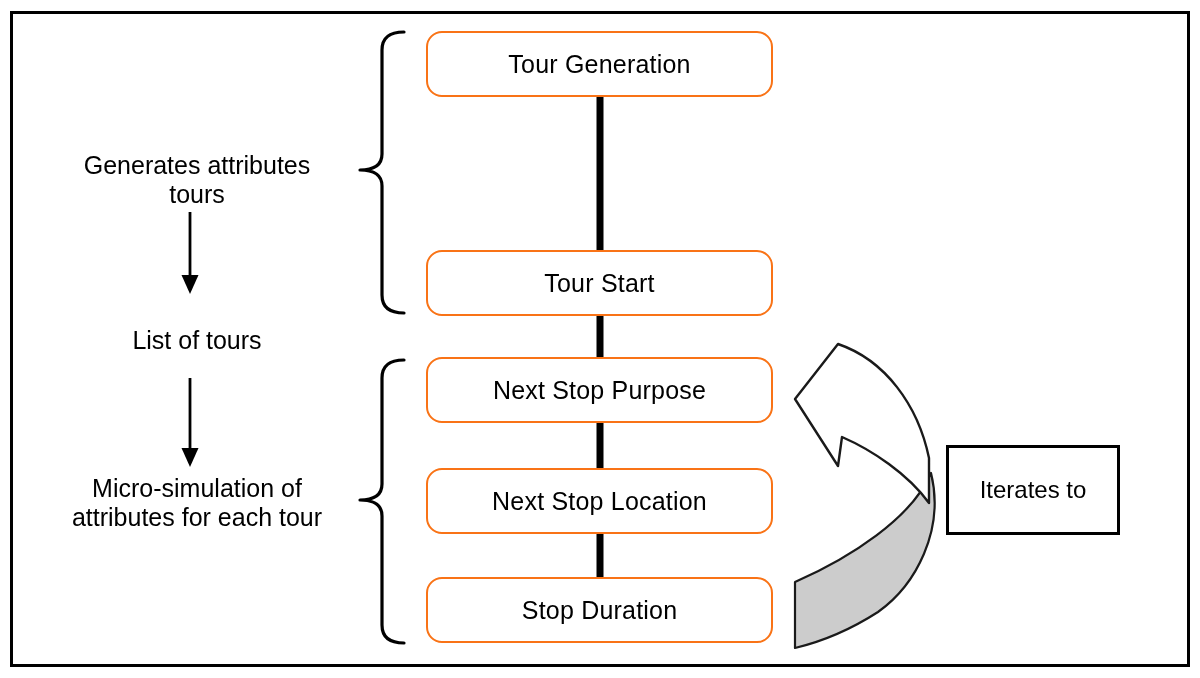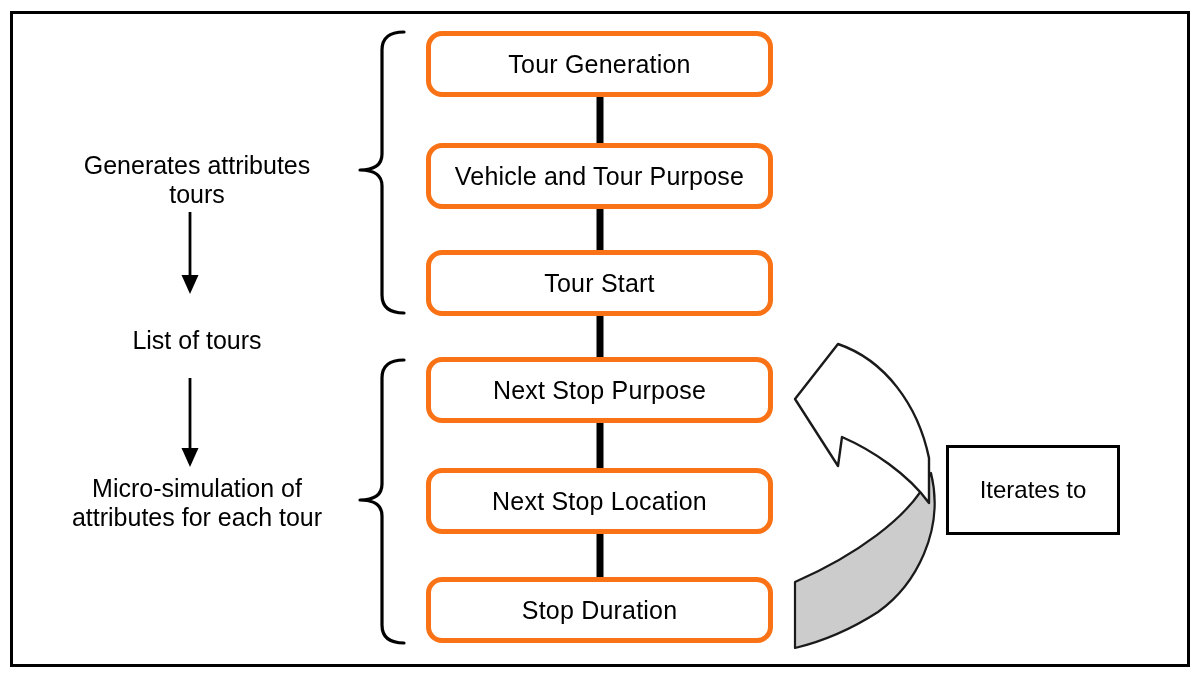--- a/index.html
+++ b/index.html
@@ -32,21 +32,21 @@
     width: 1200px;
     height: 678px;
   }
   .step-box {
     position: absolute;
     left: 426px;
     width: 347px;
     height: 66px;
     box-sizing: border-box;
     background: #ffffff;
-    border: 5px solid #f97316;
+    border: 2px solid #f97316;
     border-radius: 16px;
     display: flex;
     align-items: center;
     justify-content: center;
     font-size: 25px;
     letter-spacing: 0.2px;
     white-space: nowrap;
   }
   .annotation {
     position: absolute;
@@ -106,23 +106,20 @@
              C 885 360 918 405 929 458
              L 929 503
              C 908 474 872 450 842 437
              L 838 466
              Z" fill="#ffffff" stroke="#1a1a1a" stroke-width="2.4" stroke-linejoin="round"></path>
   </svg>
 
   <div class="step-box" style="top:31px">
     <span>Tour Generation</span>
   </div>
-  <div class="step-box" style="top:143px">
-    <span>Vehicle and Tour Purpose</span>
-  </div>
   <div class="step-box" style="top:357px">
     <span>Next Stop Purpose</span>
   </div>
   <div class="step-box" style="top:250px">
     <span>Tour Start</span>
   </div>
   <div class="step-box" style="top:468px">
     <span>Next Stop Location</span>
   </div>
   <div class="step-box" style="top:577px">

